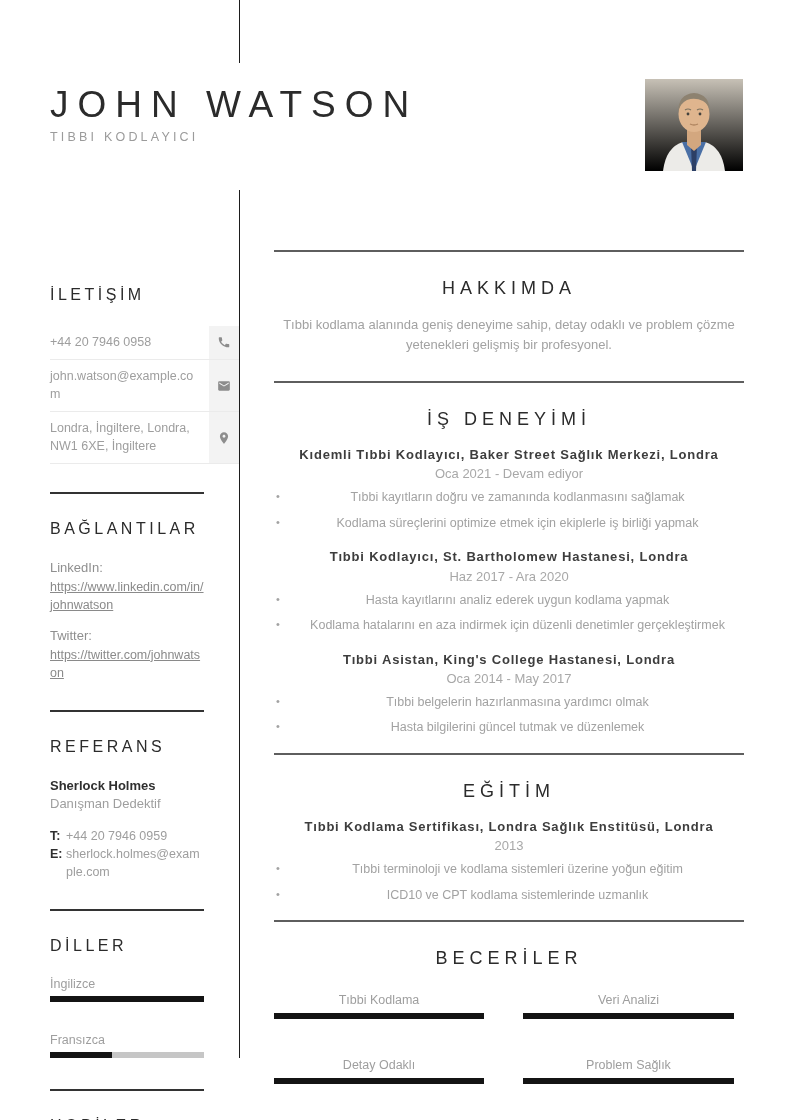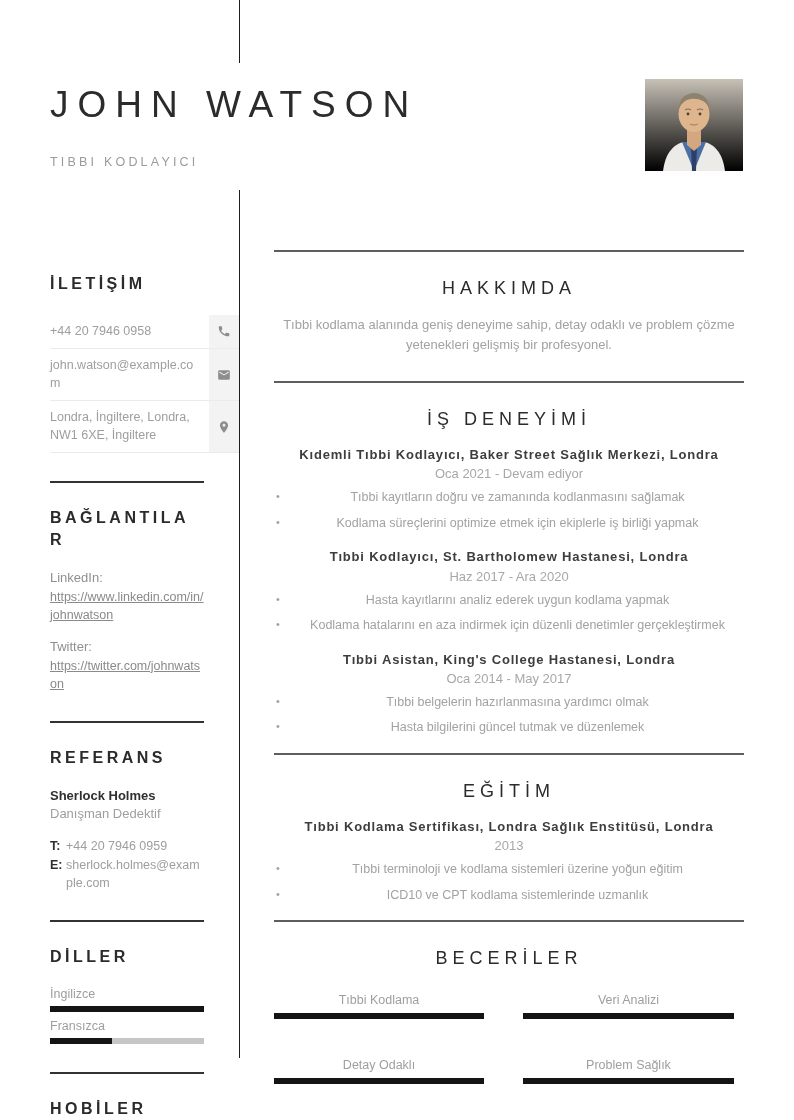--- a/index.html
+++ b/index.html
@@ -14,33 +14,33 @@
   .vline-top  { top: 0;  height: 63px; }
   .vline-main { top: 190px; height: 868px; }
 
   
   .header { position: absolute; left: 50px; top: 84px; }
   .name {
     font-size: 37px; font-weight: 300; letter-spacing: 9px;
     color: var(--heading, #3a3a3a); white-space: nowrap;
   }
   .subtitle {
-    margin-top: 29px; font-size: 12.5px; letter-spacing: 3.2px;
+    margin-top: 4px; font-size: 12.5px; letter-spacing: 3.2px;
     color: var(--muted, #9b9b9b);
   }
   .photo {
     position: absolute; left: 645px; top: 79px; width: 98px; height: 92px;
     overflow: hidden; background: #b4aea4;
   }
 
   
   .aside { position: absolute; left: 50px; top: 268px; width: 189px; }
   .side-h {
-    font-size: 16px; font-weight: 700; letter-spacing: 3.5px;
-    color: var(--heading, #2b2b2b); width: 154px; margin: 5px 0 20px;
+    font-size: 16px; font-weight: 400; letter-spacing: 3.5px;
+    color: var(--heading, #2b2b2b); width: 154px; margin: 16px 0 20px;
     line-height: 1.35; word-break: break-word;
   }
   .c-rows { width: 189px; }
   .c-row { display: flex; align-items: stretch; border-bottom: 1px solid var(--border, #ebebeb); }
   .c-text {
     flex: 1; padding: 8px 8px 8px 0; font-size: 12.5px; line-height: 1.4;
     color: var(--body, #9e9e9e); overflow-wrap: anywhere;
   }
   .c-ico {
     width: 30px; background: var(--strip, #f3f3f3);
@@ -56,21 +56,21 @@
     font-size: 12.5px; color: #8a8a8a; text-decoration: underline;
     line-height: 1.45; word-break: break-all; display: block;
   }
 
   .ref-name { font-size: 13px; font-weight: 700; color: #2f2f2f; margin-bottom: 3px; }
   .ref-role { font-size: 13px; color: var(--body, #9e9e9e); margin-bottom: 16px; }
   .ref-line { position: relative; padding-left: 16px; font-size: 12.5px; line-height: 1.45;
               color: var(--body, #9e9e9e); width: 154px; overflow-wrap: anywhere; }
   .ref-line b { position: absolute; left: 0; color: #2f2f2f; }
 
-  .lang-item { width: 154px; margin-bottom: 7px; }
+  .lang-item { width: 154px; margin-bottom: 31px; }
   .lang-name { font-size: 12.5px; color: var(--body, #9e9e9e); margin-bottom: 5px; }
   .bar-track { width: 100%; height: 6px; background: var(--track, #c6c6c6); }
   .bar-fill  { height: 100%; background: var(--bar, #141414); }
 
   .hobby-list { list-style: none; }
   .hobby-list li {
     position: relative; padding-left: 22px; margin-bottom: 17px;
     font-size: 12.5px; color: var(--body, #9e9e9e);
   }
   .hobby-list li::before {

